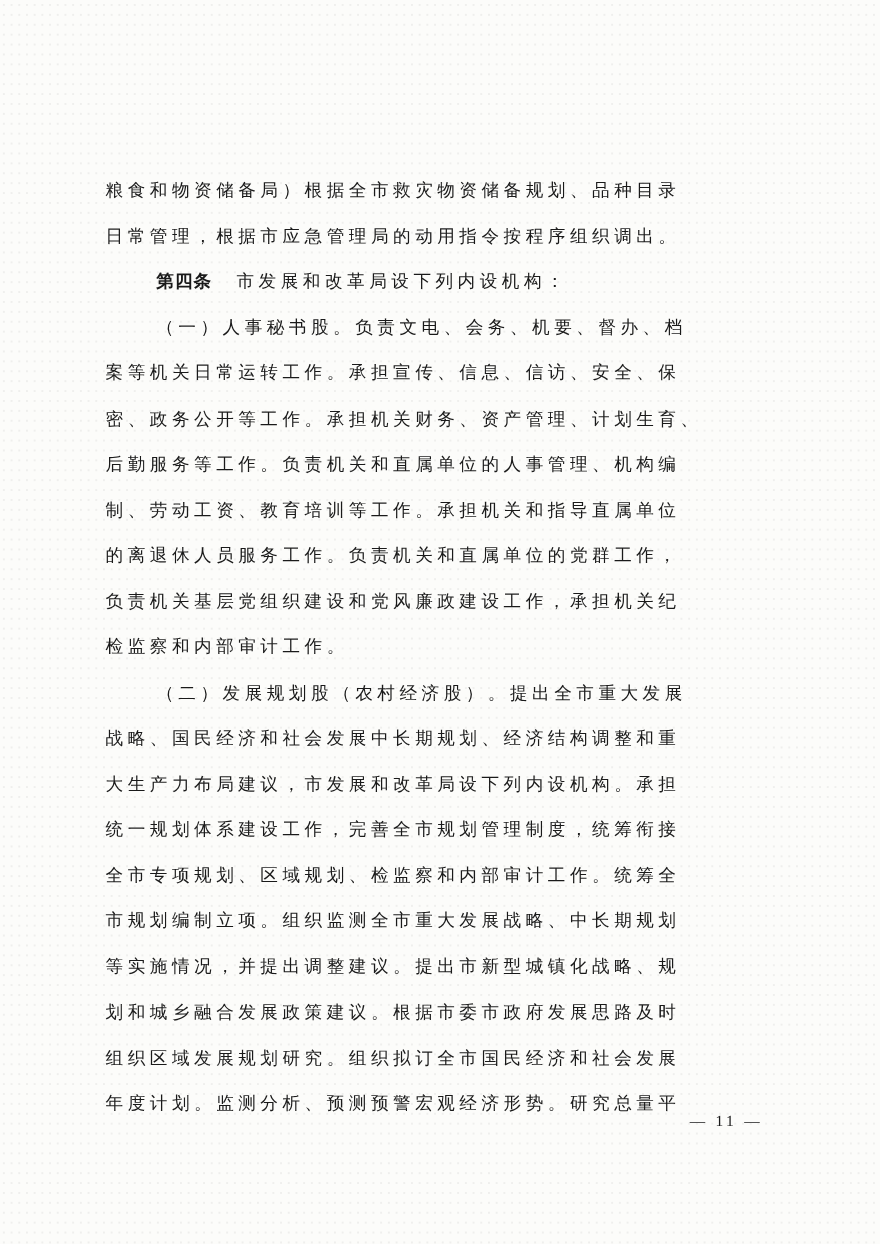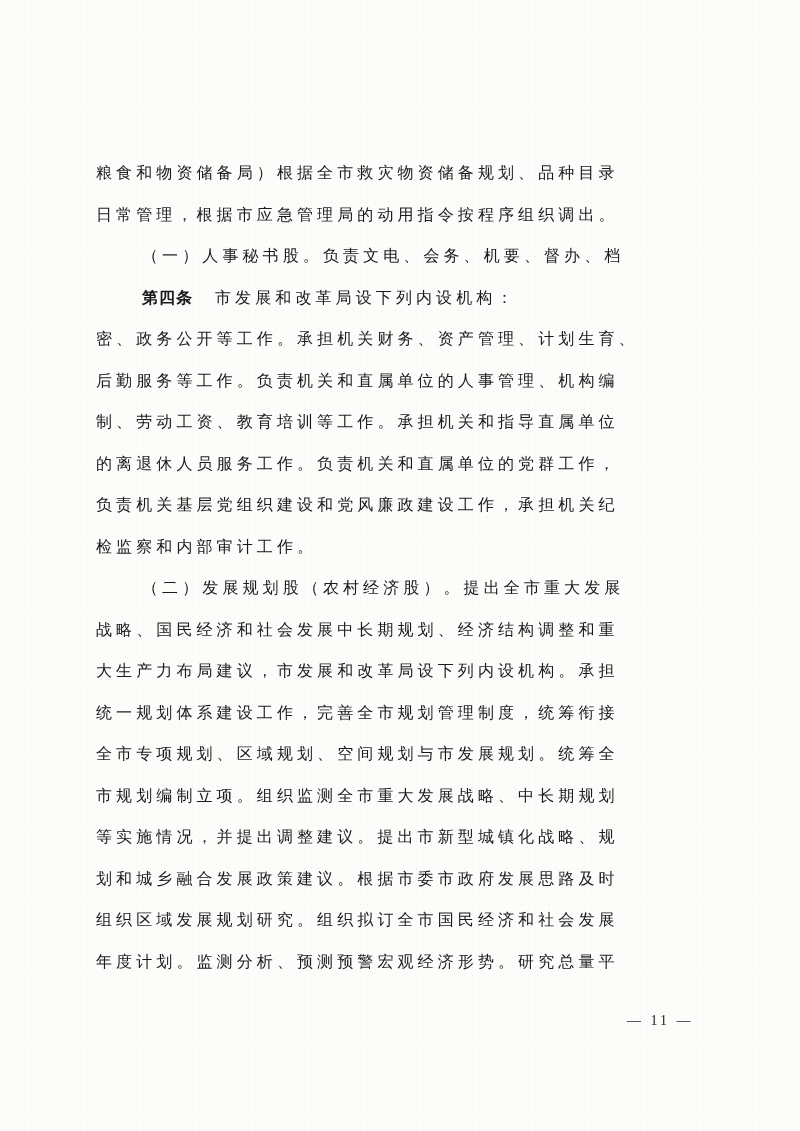--- a/index.html
+++ b/index.html
@@ -33,37 +33,38 @@
     }
   </style>
 </head>
 <body>
 
 <div class="page">
   <div class="body-text">
     <div class="line">粮食和物资储备局）根据全市救灾物资储备规划、品种目录</div>
     <div class="line">日常管理，根据市应急管理局的动用指令按程序组织调出。</div>
 
-    <div class="line indent">（一）人事秘书股。负责文电、会务、机要、督办、档</div>
-
     <div class="line indent">
       <span class="bold">第四条</span><span class="gap"></span><span>市发展和改革局设下列内设机构：</span>
     </div>
+
+    <div class="line indent">（一）人事秘书股。负责文电、会务、机要、督办、档</div>
+    <div class="line">案等机关日常运转工作。承担宣传、信息、信访、安全、保</div>
     <div class="line">密、政务公开等工作。承担机关财务、资产管理、计划生育、</div>
     <div class="line">后勤服务等工作。负责机关和直属单位的人事管理、机构编</div>
     <div class="line">制、劳动工资、教育培训等工作。承担机关和指导直属单位</div>
     <div class="line">的离退休人员服务工作。负责机关和直属单位的党群工作，</div>
     <div class="line">负责机关基层党组织建设和党风廉政建设工作，承担机关纪</div>
     <div class="line">检监察和内部审计工作。</div>
 
     <div class="line indent">（二）发展规划股（农村经济股）。提出全市重大发展</div>
     <div class="line">战略、国民经济和社会发展中长期规划、经济结构调整和重</div>
     <div class="line">大生产力布局建议，市发展和改革局设下列内设机构。承担</div>
     <div class="line">统一规划体系建设工作，完善全市规划管理制度，统筹衔接</div>
-    <div class="line">全市专项规划、区域规划、空间规划与市发展规划。统筹全</div>
+    <div class="line">全市专项规划、区域规划、检监察和内部审计工作。统筹全</div>
     <div class="line">市规划编制立项。组织监测全市重大发展战略、中长期规划</div>
     <div class="line">等实施情况，并提出调整建议。提出市新型城镇化战略、规</div>
     <div class="line">划和城乡融合发展政策建议。根据市委市政府发展思路及时</div>
     <div class="line">组织区域发展规划研究。组织拟订全市国民经济和社会发展</div>
     <div class="line">年度计划。监测分析、预测预警宏观经济形势。研究总量平</div>
   </div>
 
   <div class="page-number">— 11 —</div>
 </div>
 

